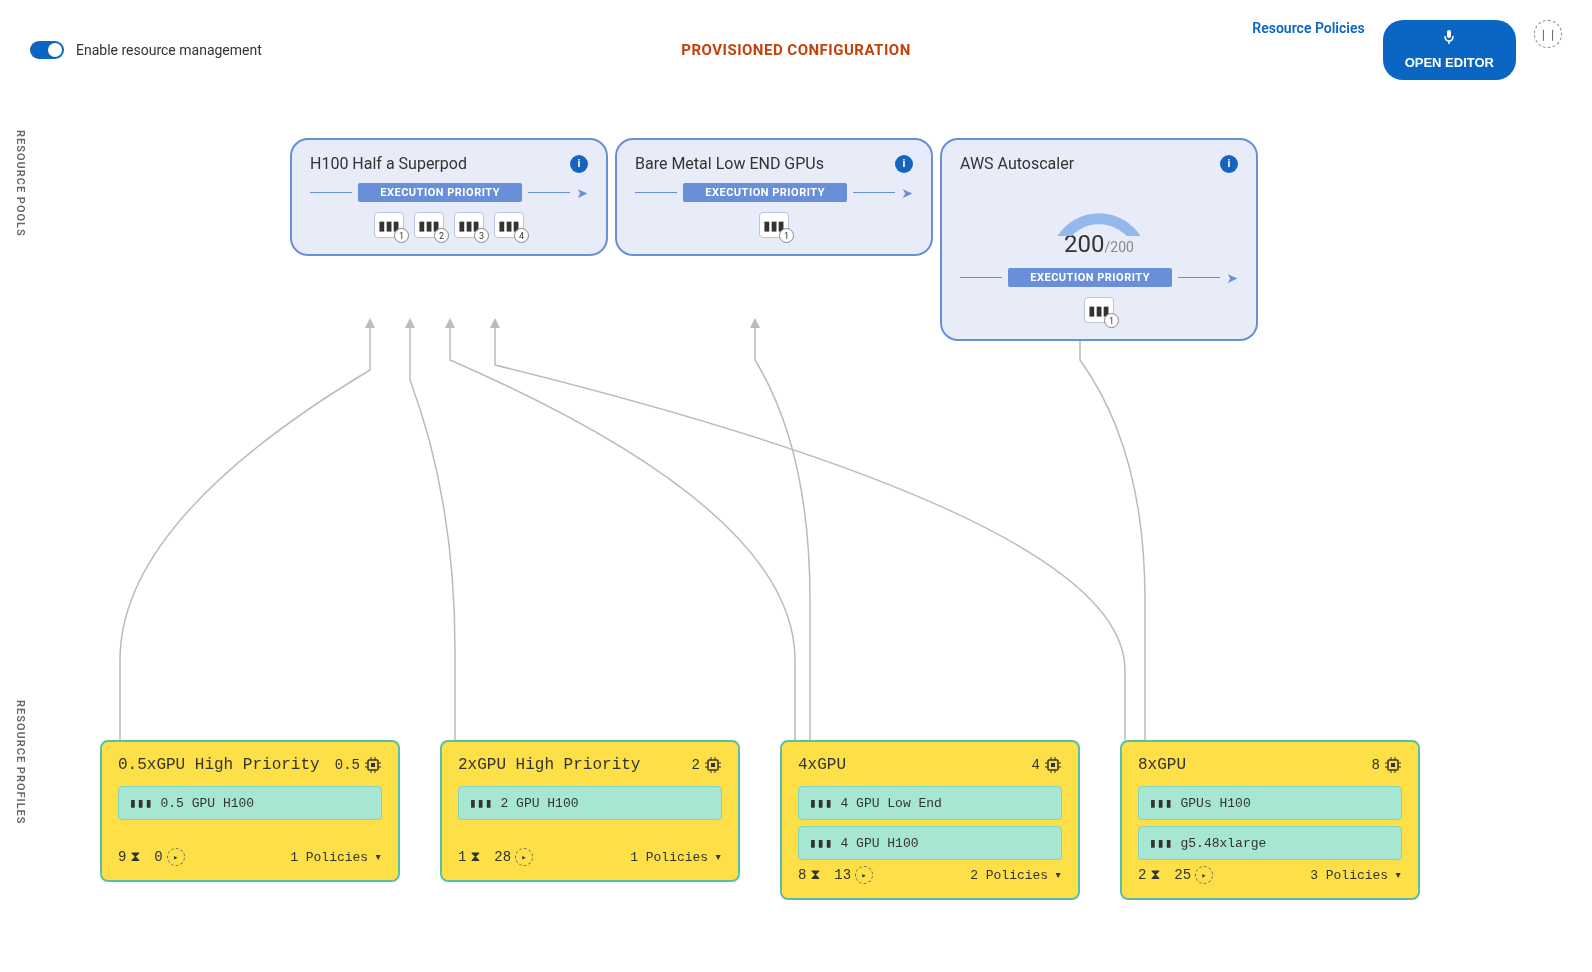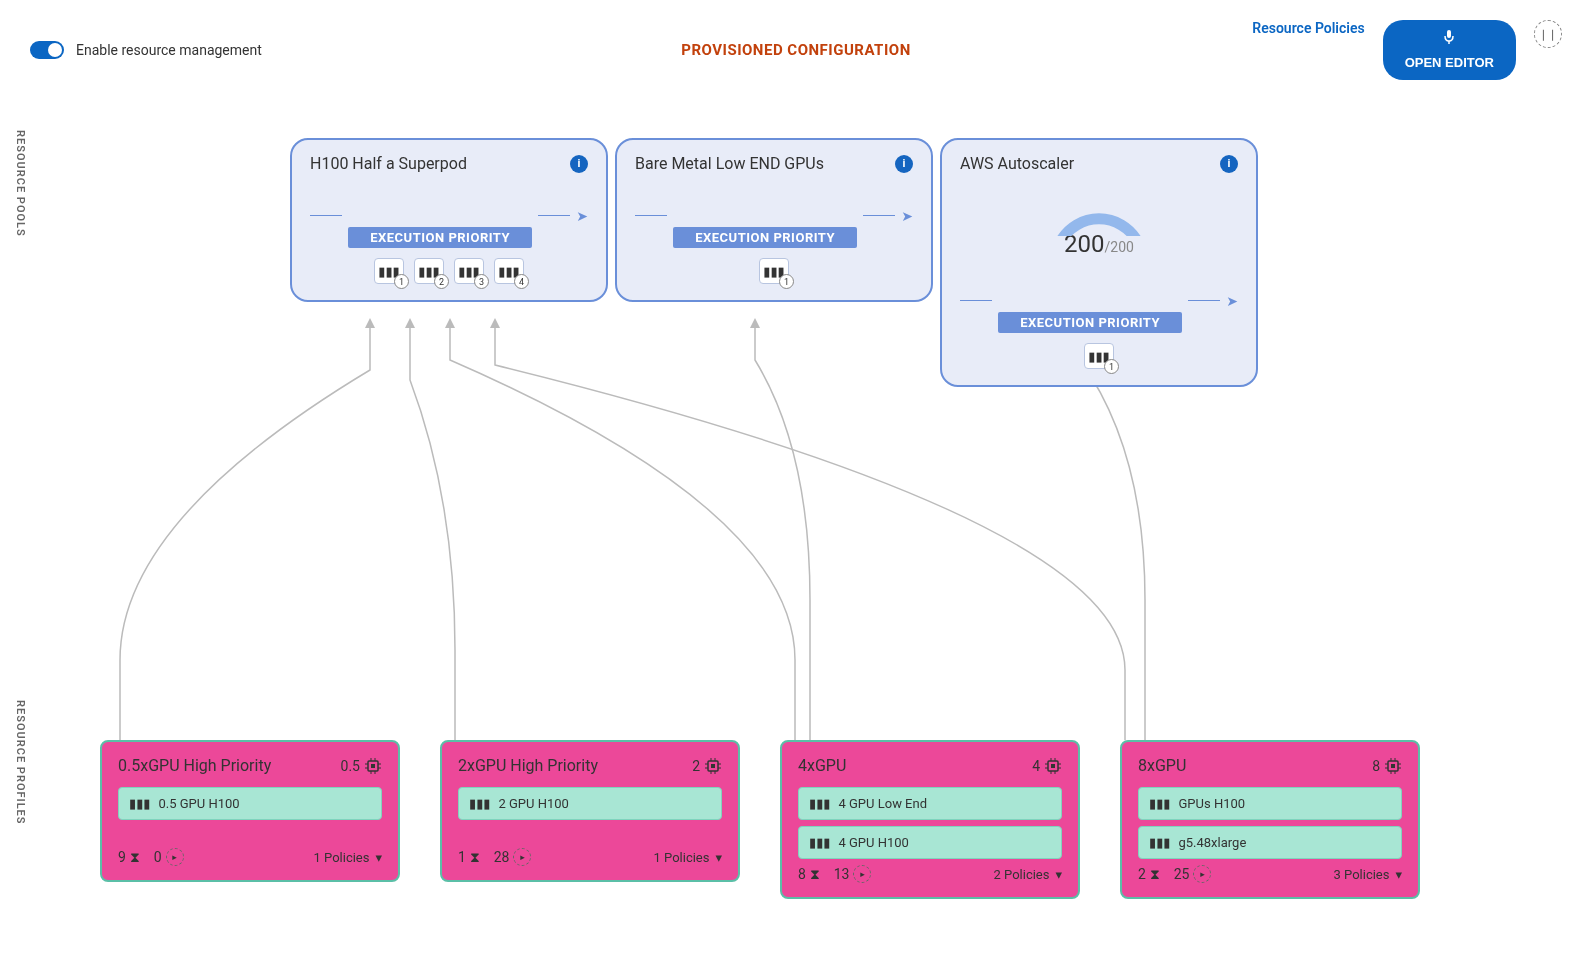--- a/index.html
+++ b/index.html
@@ -29,36 +29,36 @@
 .info-icon { width: 18px; height: 18px; background: #1565c0; border-radius: 50%; color: #fff; display: flex; align-items: center; justify-content: center; font-size: 11px; font-weight: bold; cursor: pointer; }
 .gauge-wrap { display: flex; flex-direction: column; align-items: center; }
 .gauge { width: 110px; height: 55px; position: relative; overflow: hidden; }
 .gauge svg { width: 110px; height: 110px; }
 .gauge-text { text-align: center; margin-top: -6px; }
 .gauge-value { font-size: 24px; color: #333; }
 .gauge-total { font-size: 14px; color: #888; }
 .priority-row { display: flex; align-items: center; gap: 6px; margin-top: 10px; }
 .priority-line { flex: 1; height: 1px; background: #6a8fd9; }
 .priority-arrow { color: #6a8fd9; font-size: 14px; }
-.priority-badge { background: #6a8fd9; color: #fff; font-size: 13px; font-weight: 700; padding: 3px 22px; letter-spacing: 0.5px; border-radius: 2px; margin-top: 44px; }
+.priority-badge { background: #6a8fd9; color: #fff; font-size: 11px; font-weight: 700; padding: 3px 22px; letter-spacing: 0.5px; border-radius: 2px; }
 .slot-row { display: flex; justify-content: center; gap: 10px; margin-top: 10px; }
 .slot { width: 30px; height: 26px; background: #fff; border: 1px solid #b8c5e0; border-radius: 4px; position: relative; display: flex; align-items: center; justify-content: center; font-size: 13px; }
 .slot-num { position: absolute; bottom: -6px; right: -6px; width: 15px; height: 15px; background: #fff; border: 1.5px solid #888; border-radius: 50%; font-size: 9px; display: flex; align-items: center; justify-content: center; color: #333; }
 
-.profile-card { position: absolute; width: 300px; background: #ec4899; border: 2px solid #5bbfa7; border-radius: 8px; padding: 14px 16px; }
+.profile-card { position: absolute; width: 300px; background: #fde047; border: 2px solid #5bbfa7; border-radius: 8px; padding: 14px 16px; font-family: Liberation Mono, monospace; }
 .profile-header { display: flex; justify-content: space-between; align-items: center; margin-bottom: 12px; }
 .profile-title { font-size: 16px; color: #333; }
 .gpu-count { display: flex; align-items: center; gap: 4px; font-size: 14px; }
 .chip-icon { width: 18px; height: 18px; display: inline-flex; align-items: center; justify-content: center; }
 .resource-item { background: #a8e6d4; border: 1px solid #7fd4bd; border-radius: 4px; padding: 8px 10px; margin-bottom: 6px; display: flex; align-items: center; gap: 8px; font-size: 13px; }
 .profile-footer { display: flex; justify-content: space-between; align-items: center; margin-top: 28px; }
 .footer-stats { display: flex; align-items: center; gap: 14px; font-size: 14px; }
 .stat { display: flex; align-items: center; gap: 4px; }
 .dashed-circle { width: 18px; height: 18px; border: 1.5px dashed #666; border-radius: 50%; display: inline-flex; align-items: center; justify-content: center; font-size: 9px; }
-.policies-drop { display: flex; gap: 6px; font-size: 13px; cursor: pointer; }
+.policies-drop { display: flex; align-items: center; gap: 6px; font-size: 13px; cursor: pointer; }
 
 .connections { position: absolute; top: 0; left: 0; width: 100%; height: 100%; pointer-events: none; }
 .connections path { stroke: #bbb; stroke-width: 1.5; fill: none; }
 .connections polygon { fill: #bbb; }
 </style>
 </head>
 <body>
 
 <div class="header">
   <div class="header-left">

